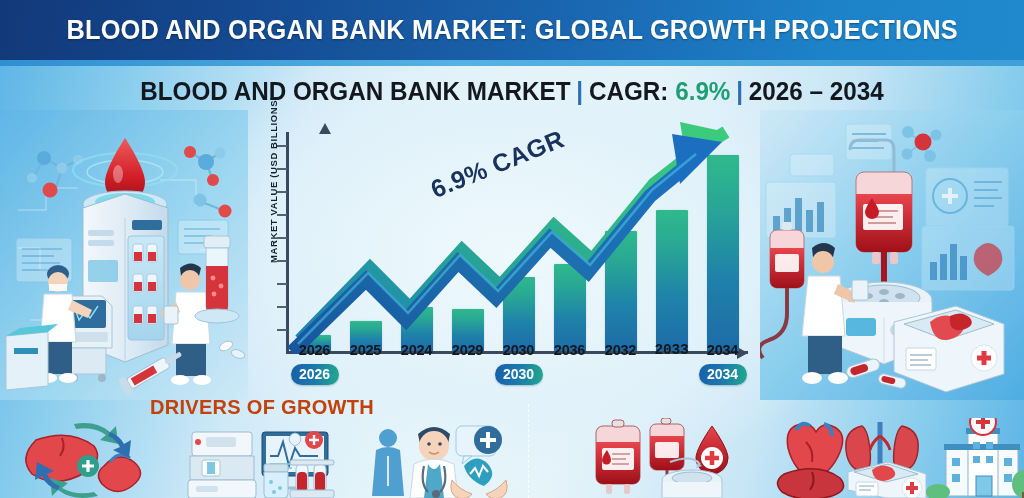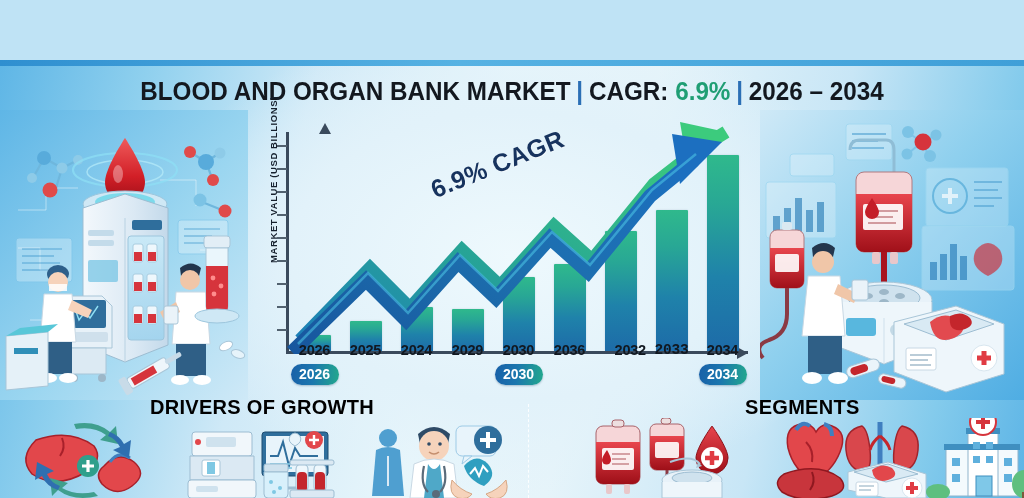--- a/index.html
+++ b/index.html
@@ -112,21 +112,21 @@
   .badge {
     position: absolute; height: 21px; line-height: 21px; text-align: center;
     border-radius: 11px; color: #ffffff; font-size: 14px; font-weight: bold;
     background: linear-gradient(95deg, #1860a8 0%, #1b76ae 45%, #22a88d 100%);
     box-shadow: 0 1px 2px rgba(10,50,90,0.28);
   }
 
   
   .sec-heading {
     position: absolute; font-size: 20px; font-weight: bold;
-    color: #000000; letter-spacing: 0.3px; white-space: nowrap;
+    color: #c2410c; letter-spacing: 0.3px; white-space: nowrap;
   }
   .sec-drivers { left: 150px; top: 396px; }
   .sec-segments { left: 745px; top: 396px; }
 
   .v-divider {
     position: absolute; left: 528px; top: 404px; width: 0; height: 94px;
     border-left: 1.5px dashed rgba(255,255,255,0.85);
   }
 
   
@@ -136,20 +136,23 @@
 
   .row-icons { position: absolute; top: 418px; height: 80px; overflow: hidden; }
   .row-left  { left: 0px;   width: 520px; }
   .row-right { left: 540px; width: 484px; }
 </style>
 </head>
 <body>
 
 <div id="root">
 
+  <div class="header">
+    <div class="header-title">BLOOD AND ORGAN BANK MARKET: GLOBAL GROWTH PROJECTIONS</div>
+  </div>
   <div class="header-underline"></div>
 
   <div class="body-bg"></div>
 
   <div class="subtitle">
     <span>BLOOD AND ORGAN BANK MARKET</span>
     <span class="sep">|</span>
     <span>CAGR:</span>
     <span style="width:7px"></span>
     <span class="cagr-val">6.9%</span>
@@ -525,33 +528,32 @@
 
     <div class="cagr-label">6.9% CAGR</div>
 
     <div class="x-labels" id="xlabels">
         <div class="x-label" style="left: 0px; width: 51px;">2026</div>
         <div class="x-label" style="left: 51px; width: 51px;">2025</div>
         <div class="x-label" style="left: 102px; width: 51px;">2024</div>
         <div class="x-label" style="left: 153px; width: 51px;">2029</div>
         <div class="x-label" style="left: 204px; width: 51px;">2030</div>
         <div class="x-label" style="left: 255px; width: 51px;">2036</div>
-        <div class="x-label" style="left: 306px; width: 51px; text-align: right;">2032</div>
+        <div class="x-label" style="left: 306px; width: 51px;">2032</div>
         <div class="x-label" style="left: 357px; width: 51px; font-family: Liberation Mono, monospace;">2033</div>
         <div class="x-label" style="left: 408px; width: 51px;">2034</div>
       </div>
     <div class="badges" id="badges">
         <div class="badge" style="left: 1.5px; width: 48px;">2026</div>
         <div class="badge" style="left: 205.5px; width: 48px;">2030</div>
         <div class="badge" style="left: 409.5px; width: 48px;">2034</div>
       </div>
   </div>
 
   <div class="sec-heading sec-drivers">DRIVERS OF GROWTH</div>
-  <div class="sec-heading sec-segments">SEGMENTS</div>
   <div class="v-divider"></div>
 
   <div class="row-icons row-left">
     <svg width="520" height="80" viewBox="0 0 520 80">
 
       <g>
         <path d="M36 22 q34 -12 58 6 q10 14 -8 26 q-30 18 -54 2 q-14 -16 4 -34 Z" fill="#e2474b" stroke="#a8202a" stroke-width="1.5"></path>
         <path d="M62 20 q4 10 -2 18" stroke="#a8202a" stroke-width="2" fill="none"></path>
         <path d="M104 48 q14 -16 30 -4 q14 12 -2 24 q-16 12 -30 -2 q-8 -10 2 -18 Z" fill="#e2474b" stroke="#a8202a" stroke-width="1.5"></path>
         <path d="M110 44 q8 -12 20 -4" stroke="#3f7fc0" stroke-width="3" fill="none"></path>

